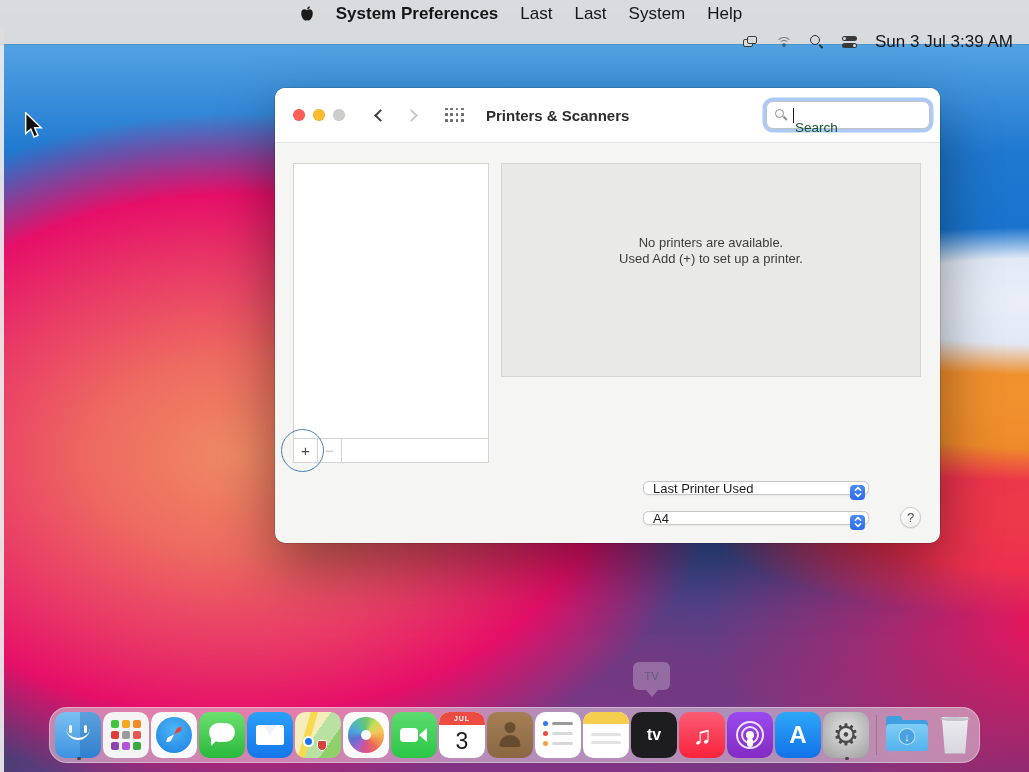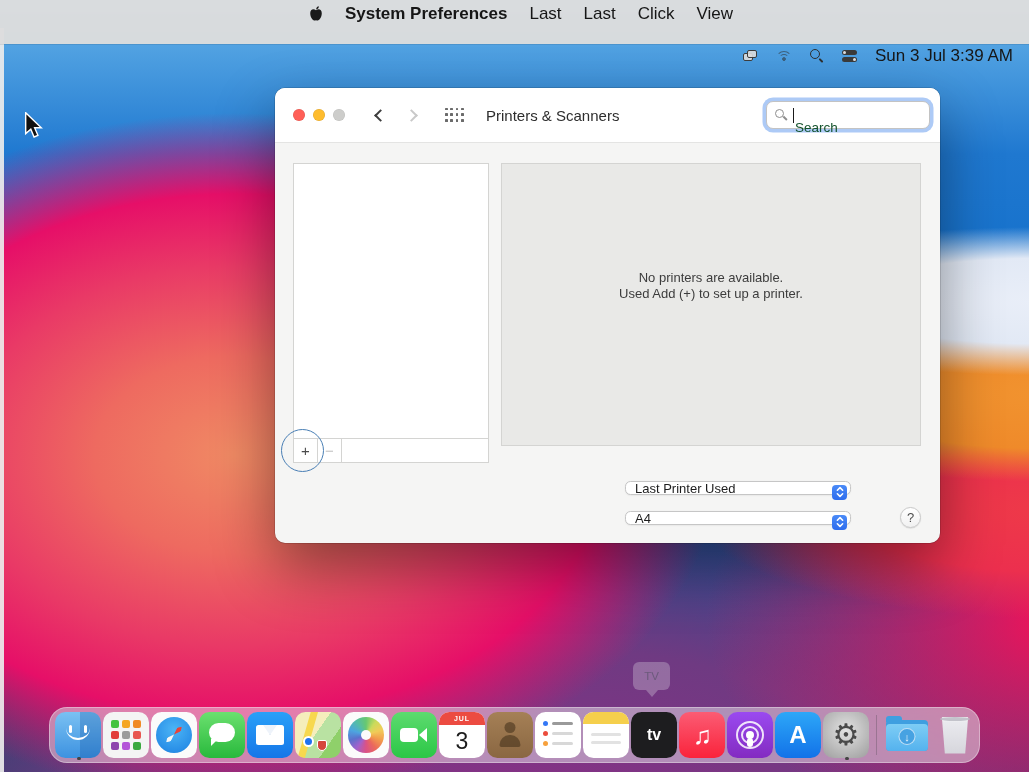--- a/index.html
+++ b/index.html
@@ -23,21 +23,21 @@
   .edge-strip { position:absolute; left:0; top:28px; width:4px; bottom:0; background:rgba(236,236,236,.92); }
 
   
   .menubar { position:absolute; left:0; top:0; width:100%; height:44px;
     background:rgba(221,221,221,.96); box-shadow:0 .5px 0 rgba(0,0,0,.18);
     display:flex; align-items:center; font-size:17px; color:#161616; z-index:50;flex-direction:column; }
   .mb-left { display:flex; align-items:center; gap:0; }
   .mb-item { padding:0 11px; height:28px; display:flex; align-items:center; }
   .mb-apple { margin-left:13px; }
   .mb-appname { font-weight:bold; }
-  .mb-right { margin-left:auto; display:flex; align-items:center; margin-right:14px;margin-top:14px; }
+  .mb-right { margin-left:auto; display:flex; align-items:center; margin-right:14px; }
   .mb-status { padding:0 9px; height:28px; display:flex; align-items:center; }
   .mb-clock { padding:0 2px 0 9px; }
   .sicon { display:inline-block; position:relative; }
   .win-icon { width:15px; height:12px; }
   .win-icon .w1,.win-icon .w2 { position:absolute; width:10px; height:8px; border:1.4px solid #3c3c3c; border-radius:2px; background:rgba(221,221,221,.9); }
   .win-icon .w2 { left:4px; top:0; }
   .win-icon .w1 { left:0; top:3px; }
   .wifi-icon { width:16px; height:12px; opacity:.55; }
   .wifi-icon i { position:absolute; border:1.6px solid #2e2e2e; border-radius:50%; border-color:#2e2e2e transparent transparent transparent; }
   .wifi-icon .a1 { width:16px; height:16px; left:0; top:1px; }
@@ -64,42 +64,42 @@
   .light.min { background:#febc2e; box-shadow:inset 0 0 0 .5px rgba(0,0,0,.12); }
   .light.zoom { background:#cdcdcb; box-shadow:inset 0 0 0 .5px rgba(0,0,0,.08); }
   .navbtn { width:20px; height:24px; display:flex; align-items:center; justify-content:center; }
   .nav-back { margin-left:24px; }
   .nav-fwd { margin-left:14px; }
   .chev { width:9px; height:9px; border-left:2px solid #3e3e3e; border-bottom:2px solid #3e3e3e; }
   .chev.left { transform:rotate(45deg); margin-left:3px; }
   .chev.right { transform:rotate(-135deg); margin-right:3px; border-color:#c9c9c9; }
   .grid-icon { margin-left:22px; width:19px; height:15px; display:grid; grid-template-columns:repeat(4,1fr); gap:2px; }
   .grid-icon i { width:2.8px; height:2.8px; background:#6b6b6b; border-radius:.6px; }
-  .win-title { margin-left:22px; font-size:15px; font-weight:normal; color:#2d2d2d; }
+  .win-title { margin-left:22px; font-size:15px; font-weight:bold; color:#2d2d2d; }
   .searchbox { margin-left:auto; width:164px; height:28px; background:#fff; border:1px solid #c3c3c3; border-radius:7px;
     box-shadow:0 0 0 3.5px rgba(106,158,239,.55); display:flex; align-items:center; padding:0 8px; }
   .searchbox .lens { position:relative; width:13px; height:13px; flex:none; }
   .searchbox .lens .c { position:absolute; width:9px; height:9px; border:1.5px solid #8e8e8e; border-radius:50%; }
   .searchbox .lens .h { position:absolute; width:1.6px; height:4.5px; background:#8e8e8e; left:9px; top:7.8px; transform:rotate(-45deg); }
   .caret { width:1px; height:15px; background:#1a1a1a; margin-left:5px; }
   .placeholder { color:#14532d; font-size:13.5px; margin-left:1px;margin-top:24px; }
 
   
   .pane-left { position:absolute; left:18px; top:75px; width:196px; height:300px; background:#fff; border:1px solid #d4d4d2; }
   .list-toolbar { position:absolute; left:0; right:0; bottom:0; height:24px; border-top:1px solid #d4d4d2; display:flex; }
   .tool-cell { width:24px; height:100%; border-right:1px solid #d4d4d2; display:flex; align-items:center; justify-content:center; font-size:15px; color:#4a4a4a; }
   .tool-cell.minus { color:#c2c2c2; }
   .annotation-circle { position:absolute; left:6px; top:341px; width:43px; height:43px; border:1.6px solid #4a7fb5; border-radius:50%; z-index:5; pointer-events:none; }
-  .pane-right { position:absolute; left:226px; top:75px; width:420px; height:283px; background:#e9e9e7; border:1px solid #d4d4d2;
+  .pane-right { position:absolute; left:226px; top:75px; width:420px; height:214px; background:#e9e9e7; border:1px solid #d4d4d2;
     display:flex; align-items:center; justify-content:center; }
   .empty-msg { text-align:center; font-size:13px; color:#3c3c3c; line-height:16px; transform:translateY(-19px); }
 
   .ctl-row { position:absolute; left:0; display:flex; align-items:center; height:22px; }
   .row1 { top:389px; } .row2 { top:419px; }
-  .popup { position:absolute; left:350px; width:226px; height:14px; background:#fff; border:1px solid #c6c6c6; border-radius:5.5px;
+  .popup { position:absolute; left:368px; width:226px; height:14px; background:#fff; border:1px solid #c6c6c6; border-radius:5.5px;
     box-shadow:0 .5px 1.5px rgba(0,0,0,.08); display:flex; align-items:center; font-size:13px; color:#1d1d1d; padding-left:9px; }
   .stepper { position:absolute; right:3px; top:2.5px; width:15px; height:15px; border-radius:4px;
     background:linear-gradient(180deg,#4a8bf8,#2d6ced); display:flex; align-items:center; justify-content:center; }
   .help-btn { position:absolute; left:625px; top:419px; width:21px; height:21px; border-radius:50%;
     background:linear-gradient(180deg,#fff,#f1f1f1); border:1px solid #c9c9c9; box-shadow:0 .5px 1px rgba(0,0,0,.15);
     display:flex; align-items:center; justify-content:center; font-size:13px; color:#4d4d4d; }
 
   
   .tv-tooltip { position:absolute; left:633px; top:662px; width:37px; height:28px; background:rgba(228,228,235,.30);
     border-radius:6px; display:flex; align-items:center; justify-content:center; z-index:15;
@@ -211,22 +211,22 @@
     <div class="mb-left">
       <div class="mb-item mb-apple">
         <svg width="14" height="17" viewBox="0 0 16 19">
           <path fill="#1a1a1a" d="M8 4.6 C5 2.2 1.4 3.6 1.4 8 C1.4 12.9 4.6 16.4 6.5 16.4 C7.3 16.4 7.5 16 8 16 C8.5 16 8.7 16.4 9.5 16.4 C11.4 16.4 14.6 12.9 14.6 8 C14.6 3.6 11 2.2 8 4.6 Z"></path>
           <path fill="#1a1a1a" d="M8.2 3.8 C8.1 2 9.5 .4 11.2 .2 C11.4 2 9.9 3.7 8.2 3.8 Z"></path>
         </svg>
       </div>
       <div class="mb-item mb-appname">System Preferences</div>
       <div class="mb-item">Last</div>
       <div class="mb-item">Last</div>
-      <div class="mb-item">Click</div>
-      <div class="mb-item">View</div>
+      <div class="mb-item">System</div>
+      <div class="mb-item">Help</div>
     </div>
     <div class="mb-right">
       <div class="mb-status">
         <span class="sicon win-icon">
             <i class="w1"></i>
             <i class="w2"></i>
           </span>
       </div>
       <div class="mb-status">
         <span class="sicon wifi-icon">

